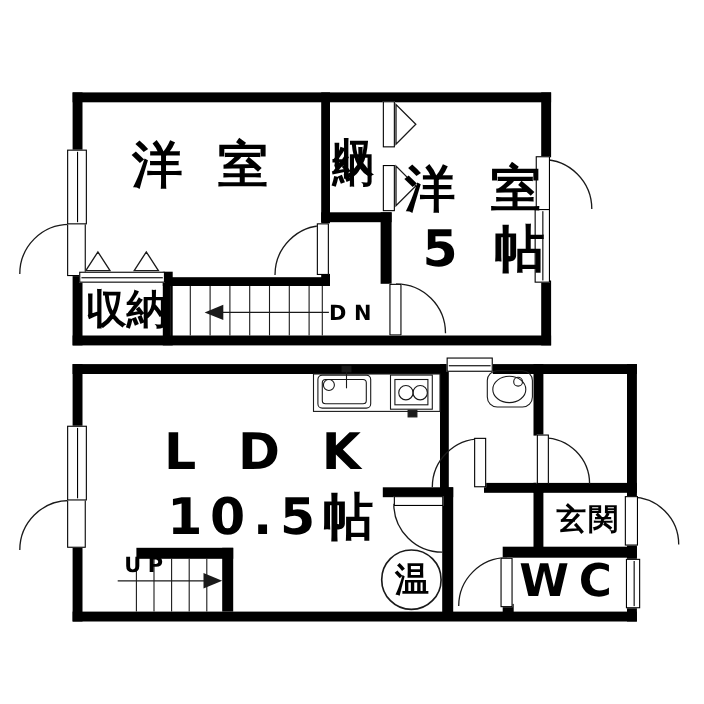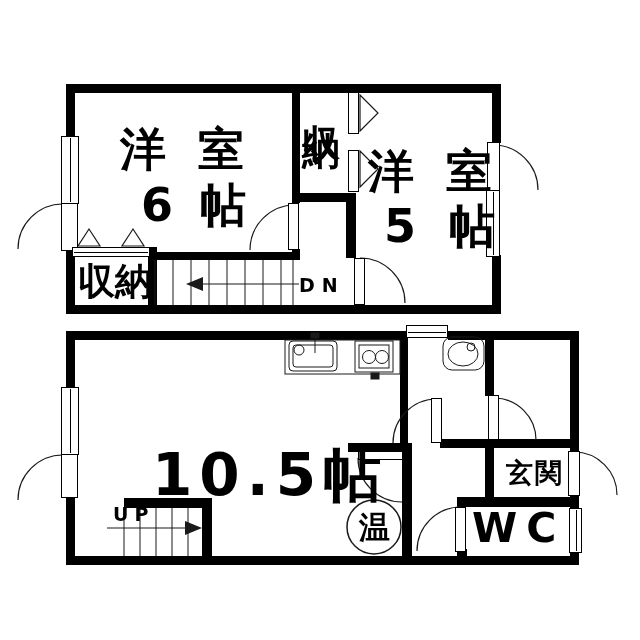--- a/index.html
+++ b/index.html
@@ -137,26 +137,26 @@
   <div class="leaf" style="left:568px;top:451px;width:12px;height:45px;"></div>
 
   <div class="win win-v" style="left:61px;top:136px;width:18px;height:68px;"></div>
   <div class="win win-v" style="left:486px;top:190px;width:14px;height:67px;"></div>
   <div class="win win-v" style="left:61px;top:387px;width:18px;height:68px;"></div>
   <div class="win win-h" style="left:406px;top:325px;width:42px;height:13px;"></div>
   <div class="win win-v" style="left:569px;top:508px;width:13px;height:45px;"></div>
   <div class="win win-h" style="left:72px;top:247px;width:78px;height:10px;"></div>
 
   <div class="lbl" style="left:120px;top:126px;font-size:46px;letter-spacing:32px;">洋室</div>
-  <div class="lbl" style="left:141px;top:182px;font-size:46px;letter-spacing:27px;">6帖</div>
   <div class="lbl lbl-v" style="left:302px;top:94px;font-size:38px;letter-spacing:8px;">収納</div>
   <div class="lbl" style="left:368px;top:148px;font-size:46px;letter-spacing:32px;">洋室</div>
   <div class="lbl" style="left:384px;top:203px;font-size:46px;letter-spacing:33px;text-align:center;">5帖</div>
   <div class="lbl" style="left:78px;top:263px;font-size:37px;">収納</div>
   <div class="lbl" style="left:299px;top:276px;font-size:19px;letter-spacing:7px;font-weight:600;">DN</div>
 
-  <div class="lbl" style="left:152px;top:446px;font-size:58px;letter-spacing:7px;">10.5帖</div>
+  <div class="lbl" style="left:149px;top:387px;font-size:46px;letter-spacing:38px;">LDK</div>
+  <div class="lbl" style="left:152px;top:446px;font-size:46px;letter-spacing:7px;">10.5帖</div>
   <div class="lbl" style="left:506px;top:459px;font-size:27px;letter-spacing:2px;">玄関</div>
   <div class="lbl" style="left:472px;top:508px;font-size:41px;letter-spacing:9px;">WC</div>
   <div class="lbl" style="left:359px;top:512px;font-size:31px;">温</div>
   <div class="lbl" style="left:81px;top:505px;font-size:19px;letter-spacing:6px;font-weight:600;margin-left:32px;">UP</div>
 
 </div>
 
 </body></html>

